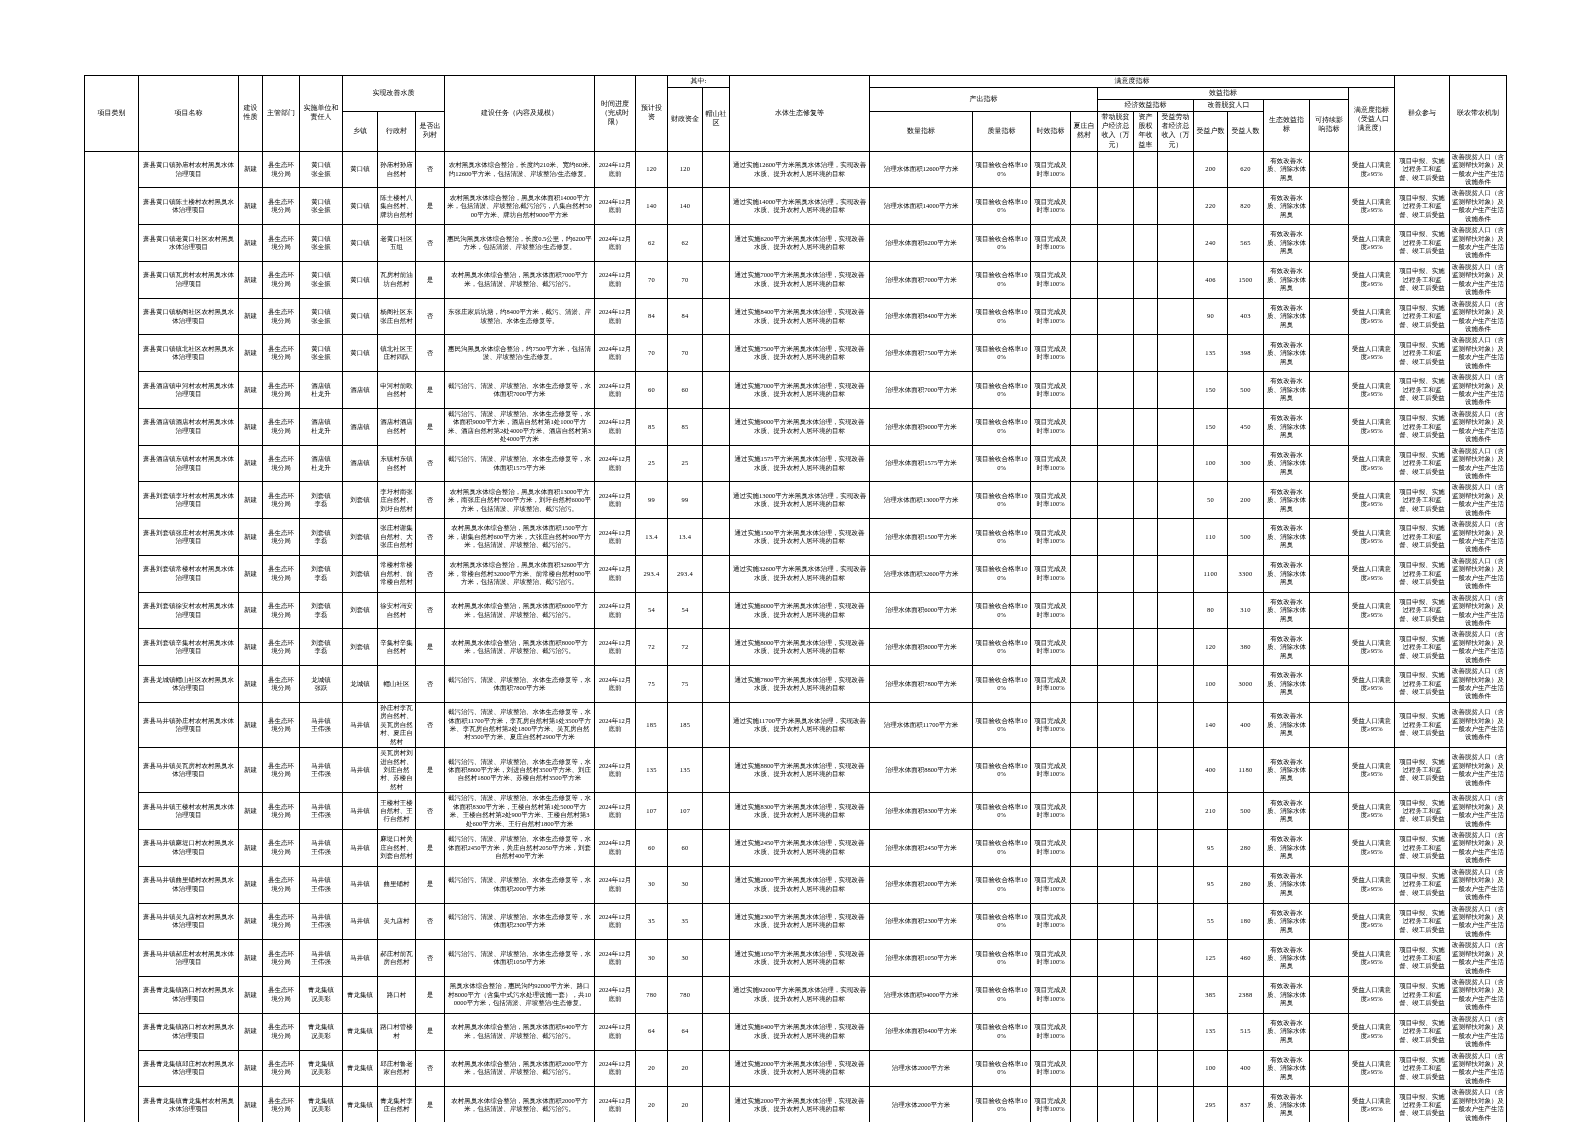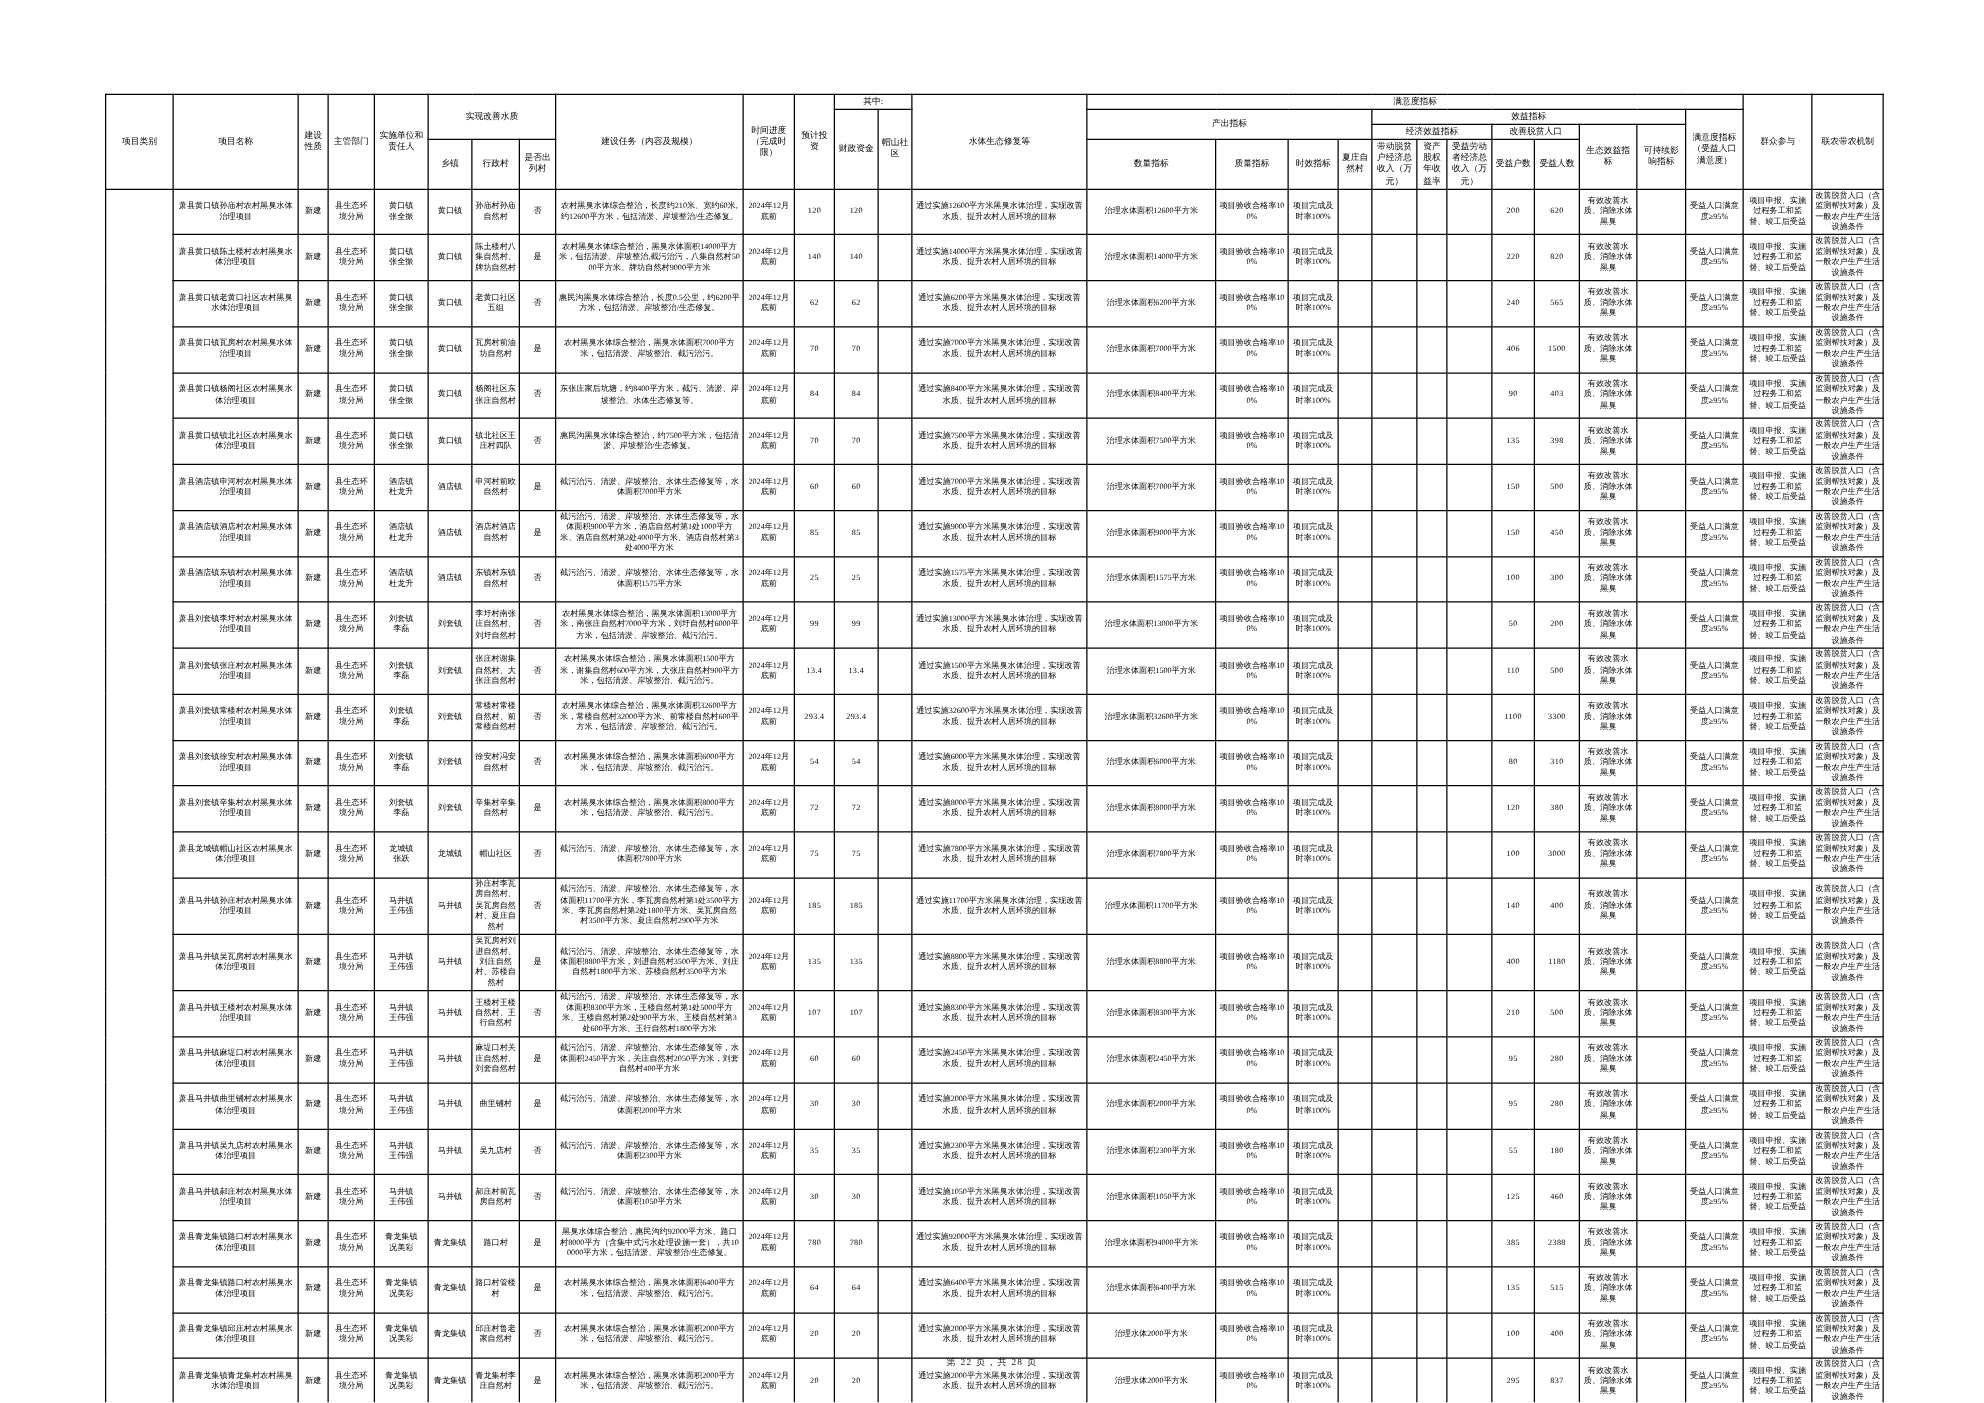--- a/index.html
+++ b/index.html
@@ -875,14 +875,13 @@
             <td class="cell-people">837</td>
             <td class="cell-eco">有效改善水质、消除水体黑臭</td>
             <td class="cell-sustain"></td>
             <td class="cell-satisfaction">受益人口满意度≥95%</td>
             <td class="cell-participation">项目申报、实施过程务工和监督、竣工后受益</td>
             <td class="cell-linkage">改善脱贫人口（含监测帮扶对象）及一般农户生产生活设施条件</td>
           </tr>
         </tbody>
     </table>
   </div>
-  <div class="page-footer">第 22 页，共 28 页</div>
 </div>
 
 </body></html>

